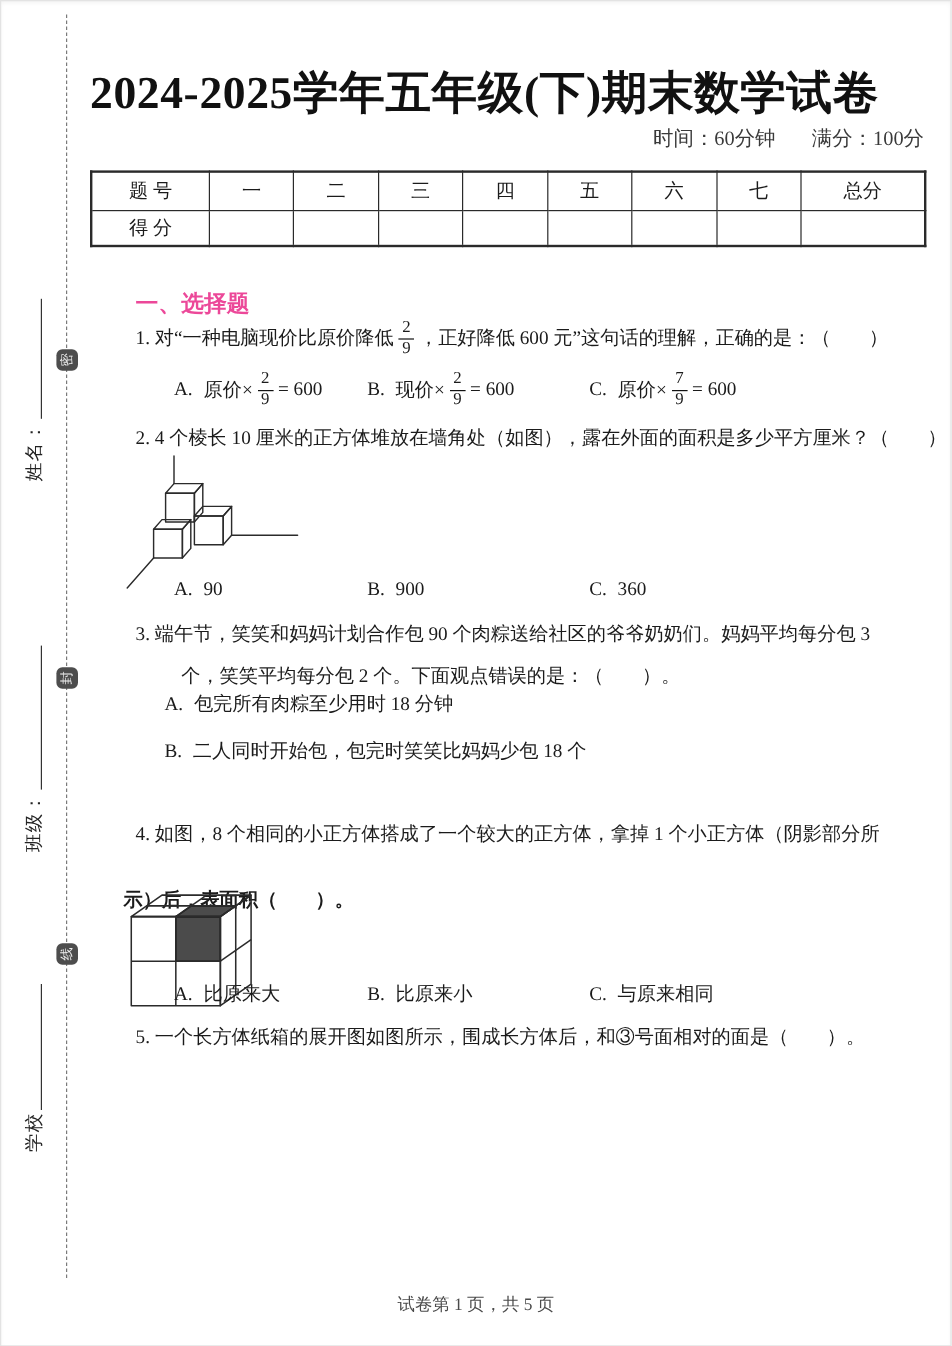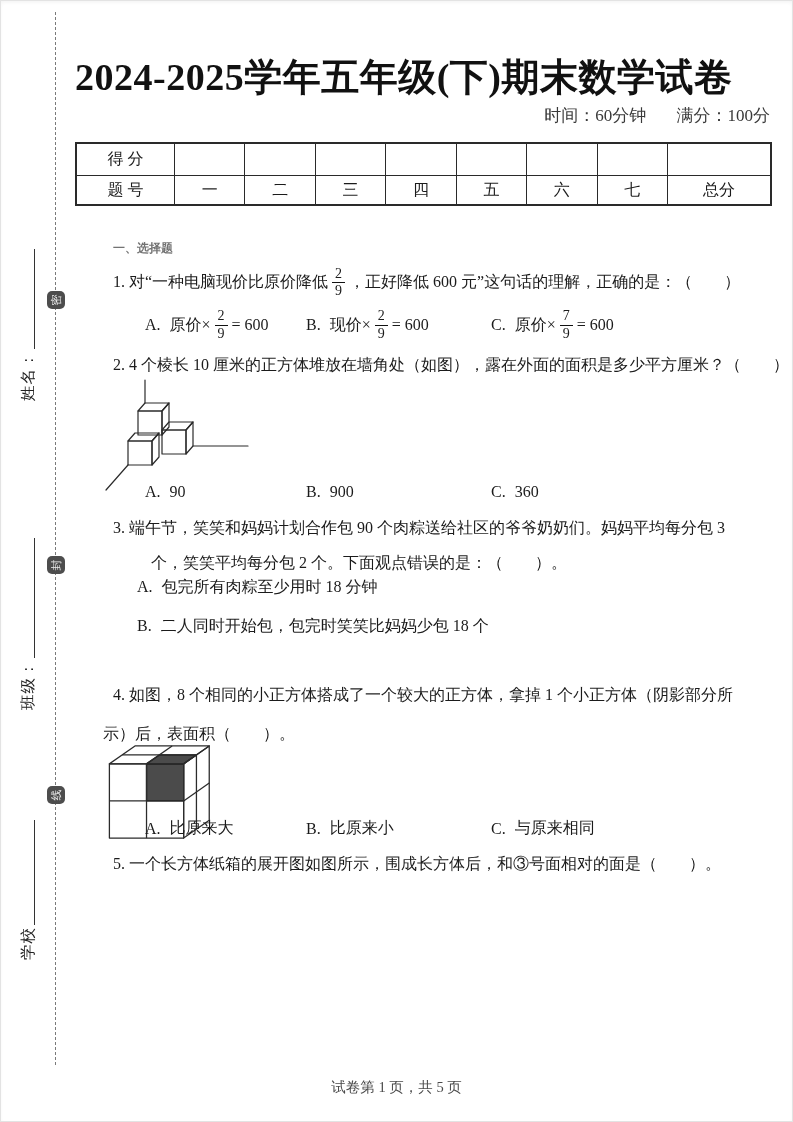--- a/index.html
+++ b/index.html
@@ -32,21 +32,21 @@
   .info-line span{margin-left:26px;}
   
   .score-table{position:absolute;left:75px;top:142px;width:697px;border-collapse:collapse;}
   .score-table td{border:1px solid #2a2a2a;text-align:center;font-size:16px;color:#1b1b1b;}
   .score-table tr:first-child td{height:29px;}
   .score-table tr:last-child td{height:26px;}
   .score-table{border:2px solid #2a2a2a;}
   .col-first{width:95px;}
   .col-last{width:100px;}
   
-  .sec-heading{position:absolute;left:113px;top:240px;font-size:12px;font-weight:bold;color:#737373;}
+  .sec-heading{position:absolute;left:113px;top:240px;font-size:19px;font-weight:bold;color:#ec4899;}
   .q{position:absolute;font-size:16px;color:#1b1b1b;white-space:nowrap;}
   .flexline{display:flex;align-items:center;}
   .frac{display:inline-flex;flex-direction:column;align-items:center;font-size:14px;line-height:1.15;margin:0 4px;}
   .frac .num{display:block;border-bottom:1px solid #111;padding:0 3px;}
   .frac .den{display:block;padding:0 3px;}
   .opt-row{position:absolute;left:145px;display:flex;align-items:center;font-size:16px;}
   .opt{display:inline-flex;align-items:center;white-space:nowrap;}
   .opt .lab{margin-right:9px;}
   .w1{width:161px;}
   .w2{width:185px;}
@@ -80,41 +80,41 @@
 
   <div class="title">2024-2025学年五年级(下)期末数学试卷</div>
   <div class="info-line">
     <span>时间：60分钟</span>
     <span>满分：100分</span>
   </div>
 
   <table class="score-table">
     <tbody>
         <tr>
-      <td>得 分</td>
-      <td></td>
-      <td></td>
-      <td></td>
-      <td></td>
-      <td></td>
-      <td></td>
-      <td></td>
-      <td></td>
-    </tr>
-    <tr>
       <td class="col-first">题 号</td>
       <td>一</td>
       <td>二</td>
       <td>三</td>
       <td>四</td>
       <td>五</td>
       <td>六</td>
       <td>七</td>
       <td class="col-last">总分</td>
     </tr>
+    <tr>
+      <td>得 分</td>
+      <td></td>
+      <td></td>
+      <td></td>
+      <td></td>
+      <td></td>
+      <td></td>
+      <td></td>
+      <td></td>
+    </tr>
   </tbody>
     </table>
 
   <div class="sec-heading">一、选择题</div>
 
   <div class="q flexline" style="left:113px;top:266px;">
     <span>1. 对“一种电脑现价比原价降低</span>
     <span class="frac">
       <span class="num">2</span>
       <span class="den">9</span>
@@ -189,21 +189,21 @@
   <div class="q" style="left:113px;top:518px;">3. 端午节，笑笑和妈妈计划合作包 90 个肉粽送给社区的爷爷奶奶们。妈妈平均每分包 3</div>
   <div class="q" style="left:103px;top:553px;margin-left:48px;">个，笑笑平均每分包 2 个。下面观点错误的是：（　　）。</div>
   <div class="opt-col" style="top:577px;">
     <span class="lab">A.</span><span>包完所有肉粽至少用时 18 分钟</span>
   </div>
   <div class="opt-col" style="top:616px;">
     <span class="lab">B.</span><span>二人同时开始包，包完时笑笑比妈妈少包 18 个</span>
   </div>
 
   <div class="q" style="left:113px;top:685px;">4. 如图，8 个相同的小正方体搭成了一个较大的正方体，拿掉 1 个小正方体（阴影部分所</div>
-  <div class="q" style="left:103px;top:724px;">示）后，表面积（　　）。</div>
+  <div class="q" style="left:103px;top:740px;font-weight:bold;">示）后，表面积（　　）。</div>
   <svg class="fig" style="left:103px;top:742px;" width="128" height="109" viewBox="0 0 100 85" fill="none" stroke="#2b2b2b" stroke-width="1" stroke-linejoin="round">
 
     <polygon points="34,17 63,17 63,46 34,46" fill="#4b4b4b" stroke="#1a1a1a"></polygon>
     <polygon points="34,17 63,17 73,10 44,10" fill="#4b4b4b" stroke="#1a1a1a"></polygon>
 
     <rect x="5" y="17" width="58" height="58"></rect>
     <polygon points="5,17 63,17 83,3 25,3"></polygon>
     <polygon points="63,17 83,3 83,61 63,75"></polygon>
 
     <line x1="34" y1="17" x2="34" y2="75"></line>

